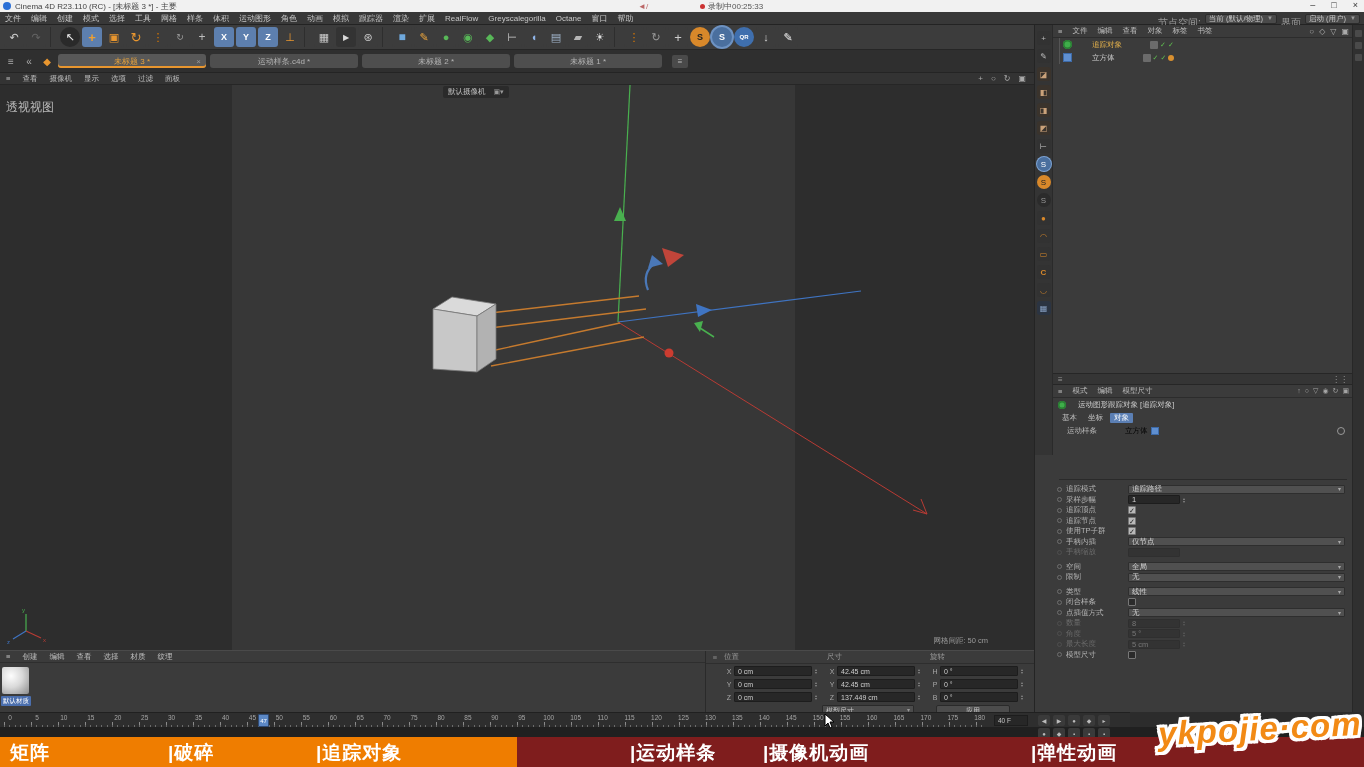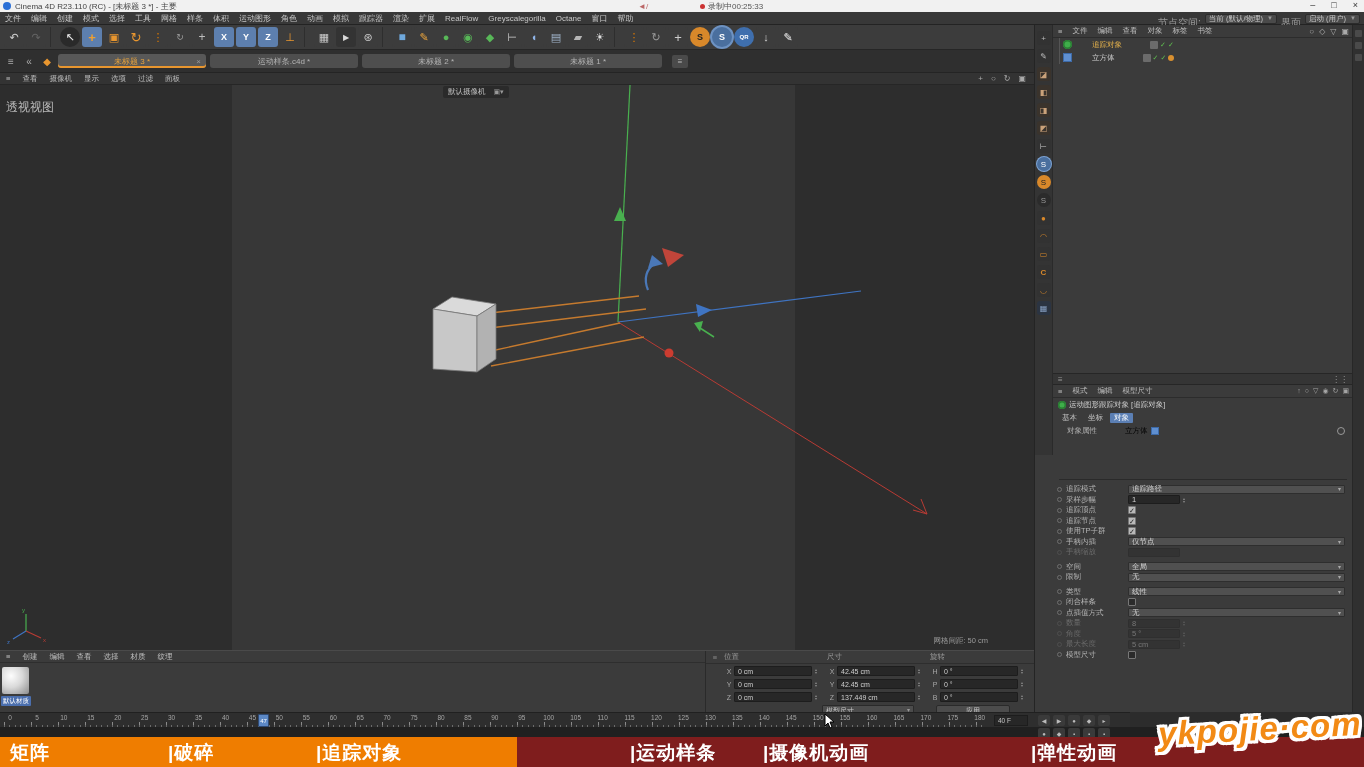--- a/index.html
+++ b/index.html
@@ -135,21 +135,21 @@
   .texdot { width:6px; height:6px; border-radius:50%; background:#d89030; }
 
   #dock-sep { position:absolute; left:18px; top:348px; width:300px; height:12px; background:#353535;
     border-top:1px solid #262626; border-bottom:1px solid #262626; display:flex; align-items:center; justify-content:space-between;
     color:#999; font-size:8px; padding:0 5px; }
 
   #attrmgr { position:absolute; left:18px; top:360px; width:300px; height:327px; background:#3b3b3b; font-size:7.5px; }
   #attr-menu { height:13px; display:flex; align-items:center; border-bottom:1px solid #2c2c2c; position:relative; }
   .am-menu-item { color:#bdbdbd; font-size:7.5px; padding:0 5px; }
   #attr-menu .am-icons { position:absolute; right:4px; display:flex; gap:4px; color:#a5a5a5; font-size:7px; }
-  #attr-title { display:flex; align-items:center; gap:3px; height:13px; padding-left:5px; }
+  #attr-title { display:flex; align-items:center; gap:12px; height:13px; padding-left:5px; }
   #attr-title .obj-ico { width:8px; height:8px; }
   #attr-title span { color:#cfcfcf; }
   #attr-tabs { display:flex; gap:3px; padding:2px 0 2px 5px; }
   .atab { color:#c0c0c0; padding:0 4px; height:10px; line-height:10px; border-radius:1px; }
   .atab.active { background:#5b7fb4; color:#fff; }
   #attr-section { color:#d0d0d0; font-weight:bold; padding:3px 0 2px 5px; }
   #link-row { display:flex; align-items:center; height:12px; padding-left:14px; position:relative; }
   #link-row .albl { width:58px; }
   #link-chip { display:flex; align-items:center; gap:3px; }
   #link-chip .cubeico { width:8px; height:8px; border-radius:1px; background:#5f8fd0; box-shadow:inset 0 0 0 1px #3c6aa8; }
@@ -771,21 +771,21 @@
 
           <span class="atab">基本</span>
 
           <span class="atab">坐标</span>
 
           <span class="atab active">对象</span>
 
       </div>
 
       <div id="link-row">
-        <span class="albl">对象属性</span>
+        <span class="albl">运动样条</span>
         <span id="link-chip">
           <span>立方体</span>
           <span class="cubeico"></span>
         </span>
         <span class="picker"></span>
       </div>
       <div id="attr-sepline"></div>
 
       <div class="arow">
           <span class="adot"></span>

